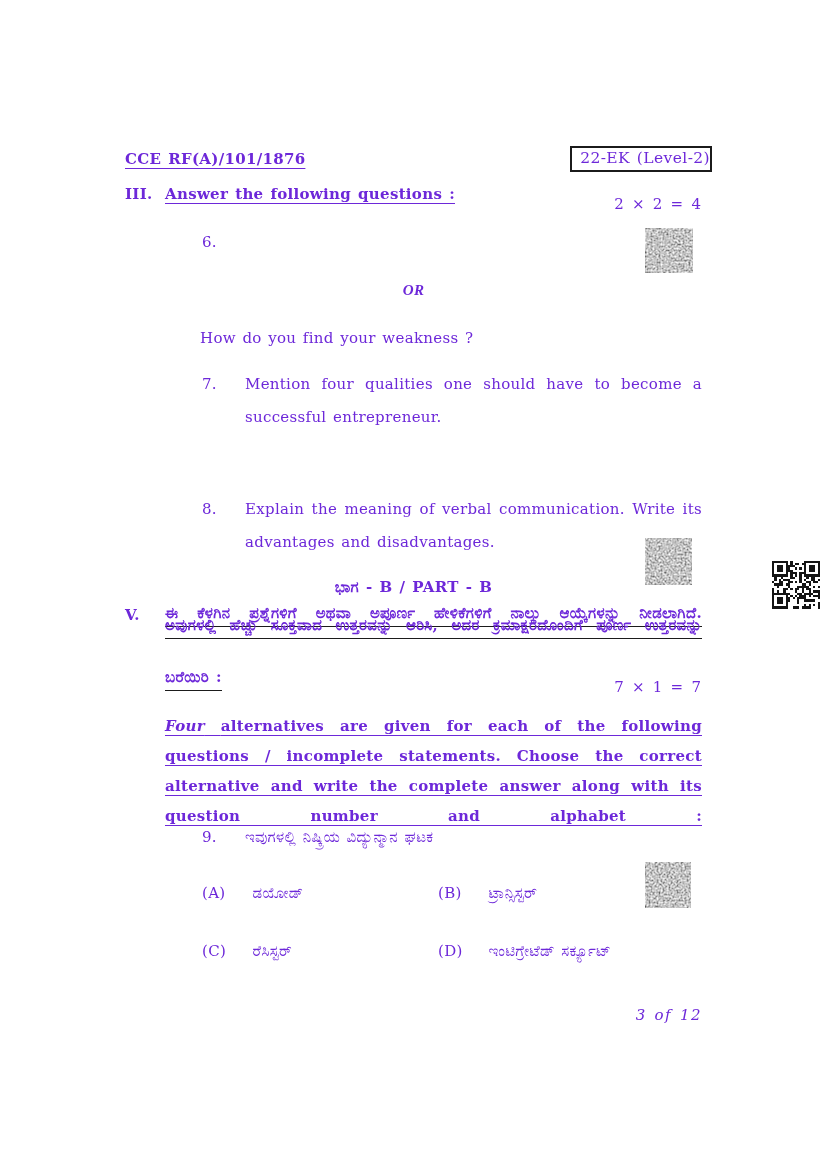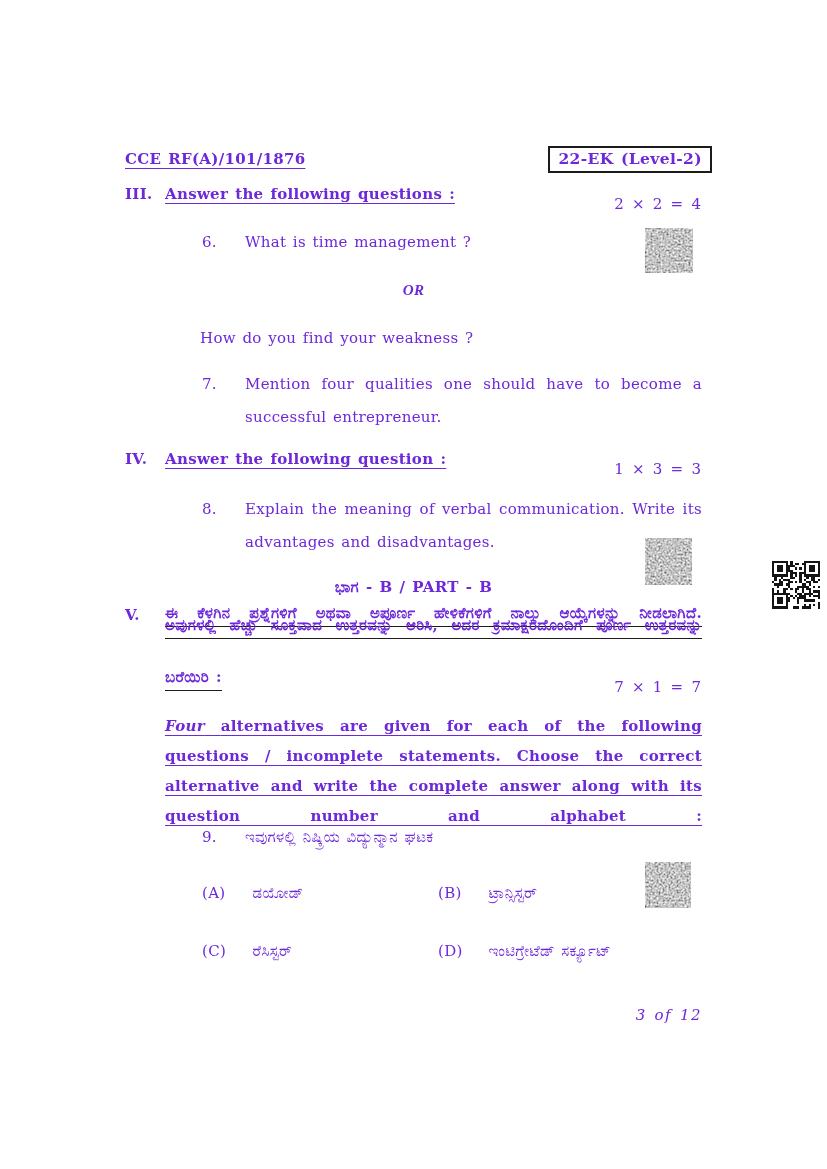--- a/index.html
+++ b/index.html
@@ -16,22 +16,22 @@
   .sec-row{display:flex;align-items:flex-start;left:125px;width:577px;}
   .sec-numeral{width:40px;font-weight:bold;flex:0 0 40px;}
   .sec-heading{flex:1;font-weight:bold;}
   .marks{font-weight:normal;letter-spacing:1px;white-space:nowrap;margin-top:10px;}
   .qnum{position:absolute;left:202px;width:43px;}
   .qtext{position:absolute;left:245px;}
   .para{width:457px;line-height:33px;text-align:justify;}
   .lh33{line-height:33px;}
   .center-line{left:125px;width:577px;text-align:center;}
   .badge{
-    right:115px;border:2px solid #1b1b1b;padding:1px 8px 3px 8px;
-    font-weight:bold;font-size:15.5px;letter-spacing:.4px;white-space:nowrap;margin-left:40px;
+    right:115px;border:2px solid #1b1b1b;padding:1px 0 3px 8px;
+    font-weight:normal;font-size:15.5px;letter-spacing:.4px;white-space:nowrap;margin-left:40px;
   }
   .kline{
     left:165px;width:537px;font-weight:bold;
     text-align:justify;text-align-last:justify;
     border-bottom:1.6px solid #1b1b1b;padding-bottom:4px;
   }
   .kline3-row{left:165px;width:537px;display:flex;justify-content:space-between;align-items:flex-start;gap:35px;}
   .kline3-text{font-weight:bold;border-bottom:1.6px solid #1b1b1b;padding-bottom:4px;}
   .eng-instr{
     left:165px;width:537px;font-weight:bold;line-height:30px;
@@ -51,21 +51,20 @@
   <div class="abs u-text" style="left:125px;top:150px;font-weight:600;">CCE RF(A)/101/1876</div>
   <div class="abs badge" style="top:146px;">22-EK (Level-2)</div>
 
   <div class="abs sec-row" style="top:185px;">
     <span class="sec-numeral">III.</span>
     <span class="sec-heading u-text">Answer the following questions :</span>
     <span class="marks">2 × 2 = 4</span>
   </div>
 
   <span class="abs qnum" style="top:233px;">6.</span>
-  <span class="abs qtext" style="top:233px;">What is time management ?</span>
 
   <svg class="abs noise-img" style="left:645px;top:228px;" width="48" height="45">
     <filter id="n1">
         <feTurbulence type="fractalNoise" baseFrequency="0.5" numOctaves="2" seed="3"></feTurbulence>
       <feColorMatrix type="saturate" values="0"></feColorMatrix>
       <feComponentTransfer>
         <feFuncR type="linear" slope="1.8" intercept="-0.35"></feFuncR>
         <feFuncG type="linear" slope="1.8" intercept="-0.35"></feFuncG>
         <feFuncB type="linear" slope="1.8" intercept="-0.35"></feFuncB>
         <feFuncA type="linear" slope="0" intercept="1"></feFuncA>
@@ -74,25 +73,20 @@
     <rect width="100%" height="100%" filter="url(#n1)"></rect>
   </svg>
 
   <div class="abs center-line b i" style="top:282px;">OR</div>
 
   <div class="abs" style="left:200px;top:329px;">How do you find your weakness ?</div>
 
   <span class="abs qnum lh33" style="top:368px;">7.</span>
   <div class="abs qtext para" style="top:368px;">Mention four qualities one should have to become a successful entrepreneur.</div>
 
-  <div class="abs sec-row" style="top:450px;">
-    <span class="sec-numeral">IV.</span>
-    <span class="sec-heading u-text">Answer the following question :</span>
-    <span class="marks">1 × 3 = 3</span>
-  </div>
 
   <span class="abs qnum lh33" style="top:493px;">8.</span>
   <div class="abs qtext para" style="top:493px;">Explain the meaning of verbal communication. Write its advantages and disadvantages.</div>
 
   <svg class="abs noise-img" style="left:645px;top:538px;" width="47" height="47">
     <filter id="n2">
         <feTurbulence type="fractalNoise" baseFrequency="0.5" numOctaves="2" seed="17"></feTurbulence>
       <feColorMatrix type="saturate" values="0"></feColorMatrix>
       <feComponentTransfer>
         <feFuncR type="linear" slope="1.8" intercept="-0.35"></feFuncR>

